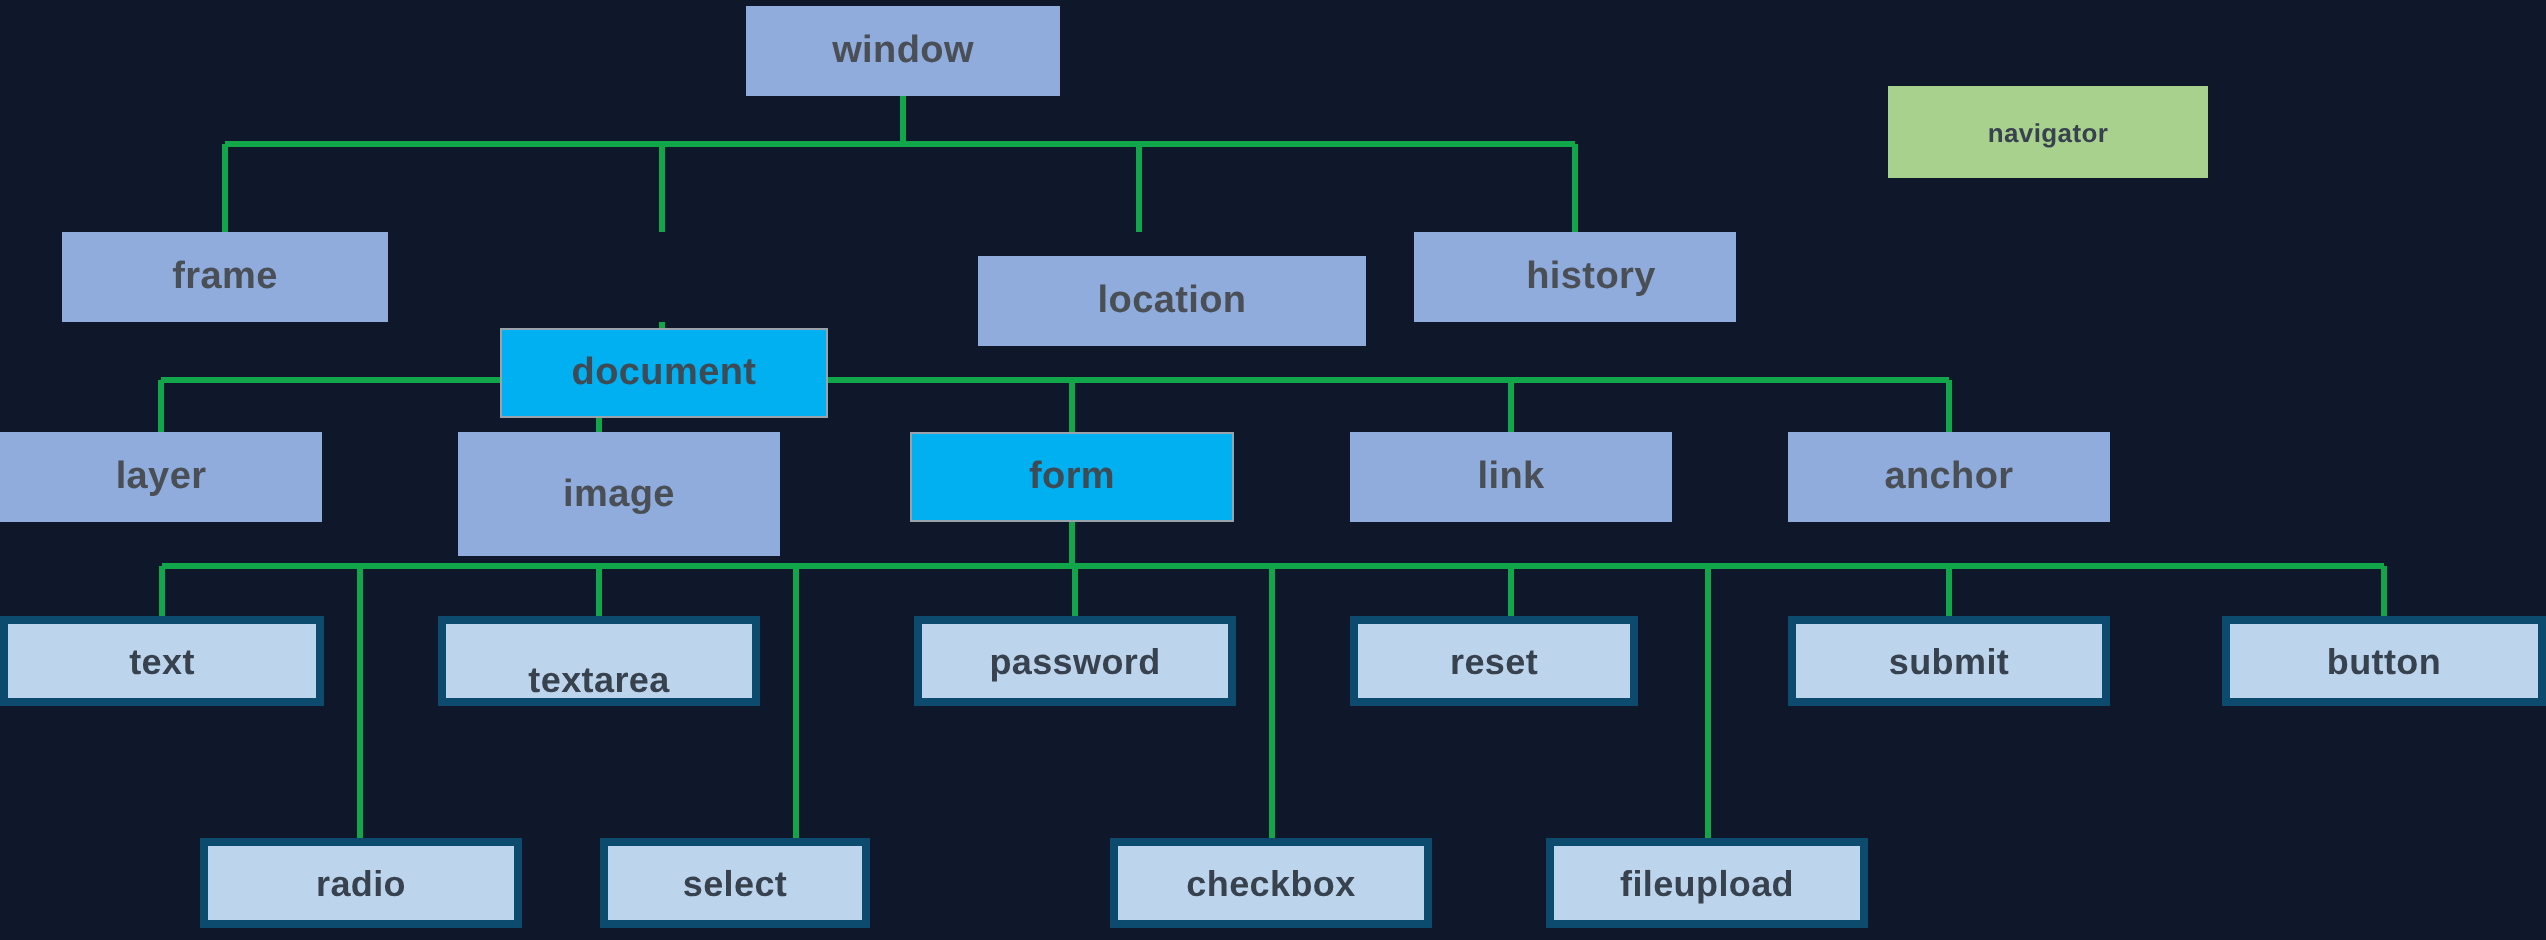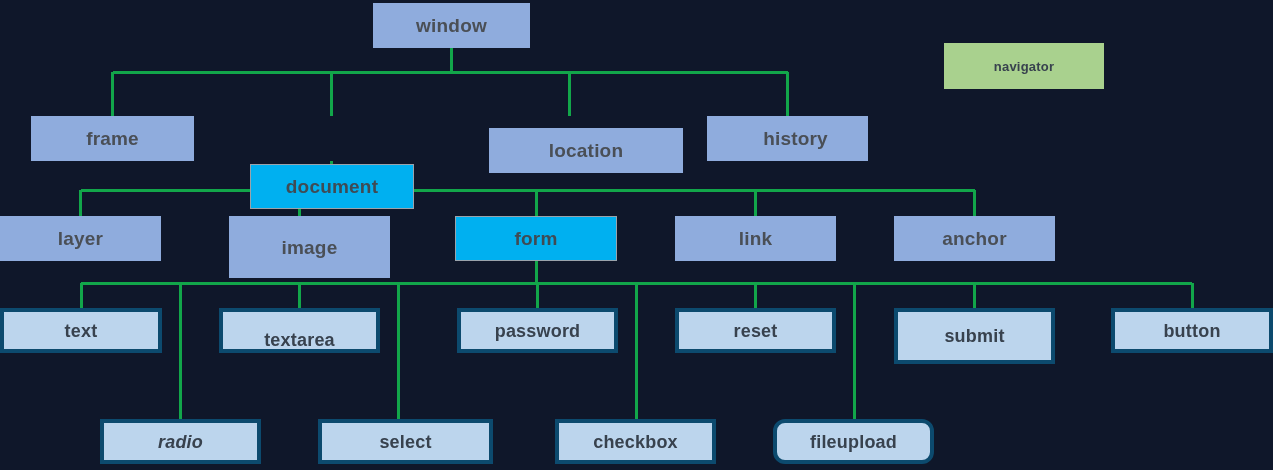--- a/index.html
+++ b/index.html
@@ -137,34 +137,34 @@
     </div>
     <div class="node lvl-leaf" style="left: 0px; top: 308px; width: 162px; height: 45px;">
       <span>text</span>
     </div>
     <div class="node lvl-leaf" style="left: 219px; top: 308px; width: 161px; height: 45px; align-items: flex-end;">
       <span>textarea</span>
     </div>
     <div class="node lvl-leaf" style="left: 457px; top: 308px; width: 161px; height: 45px; text-align: right;">
       <span>password</span>
     </div>
-    <div class="node lvl-leaf" style="left: 675px; top: 308px; width: 161px; height: 45px;">
+    <div class="node lvl-leaf" style="left: 675px; top: 308px; width: 144px; height: 45px;">
       <span>reset</span>
     </div>
-    <div class="node lvl-leaf" style="left: 894px; top: 308px; width: 161px; height: 56px;">
+    <div class="node lvl-leaf" style="left: 894px; top: 308px; width: 161px; height: 45px;">
       <span>submit</span>
     </div>
     <div class="node lvl-leaf" style="left: 1111px; top: 308px; width: 162px; height: 45px;">
       <span>button</span>
     </div>
-    <div class="node lvl-leaf" style="left: 100px; top: 419px; width: 161px; height: 45px; font-style: italic;">
+    <div class="node lvl-leaf" style="left: 100px; top: 419px; width: 161px; height: 45px;">
       <span>radio</span>
     </div>
-    <div class="node lvl-leaf" style="left: 318px; top: 419px; width: 175px; height: 45px;">
+    <div class="node lvl-leaf" style="left: 300px; top: 419px; width: 135px; height: 45px;">
       <span>select</span>
     </div>
     <div class="node lvl-leaf" style="left: 555px; top: 419px; width: 161px; height: 45px;">
       <span>checkbox</span>
     </div>
-    <div class="node lvl-leaf" style="left: 773px; top: 419px; width: 161px; height: 45px; border-radius: 12px;">
+    <div class="node lvl-leaf" style="left: 773px; top: 419px; width: 161px; height: 45px;">
       <span>fileupload</span>
     </div>
   </div>
 
 </body></html>

